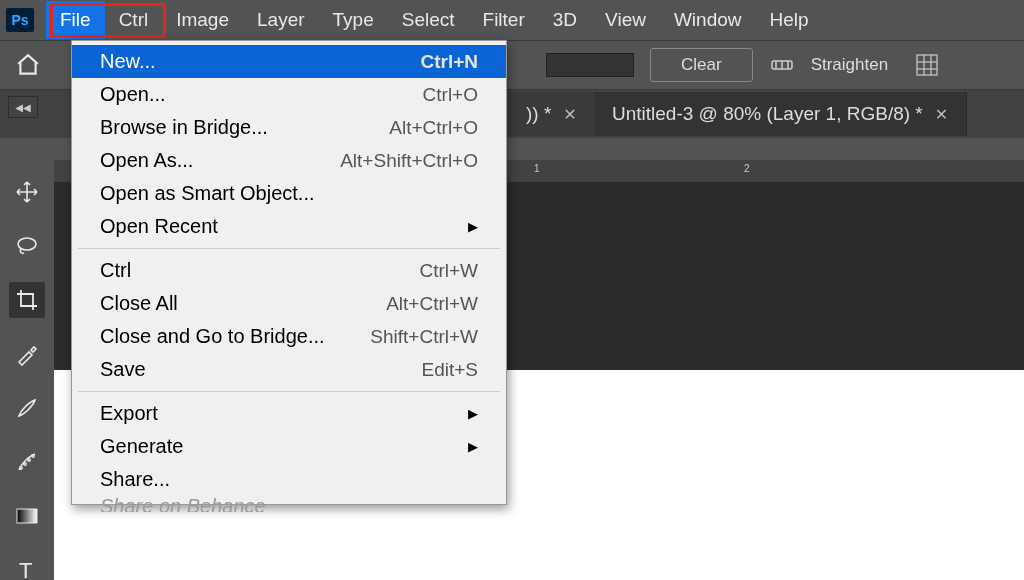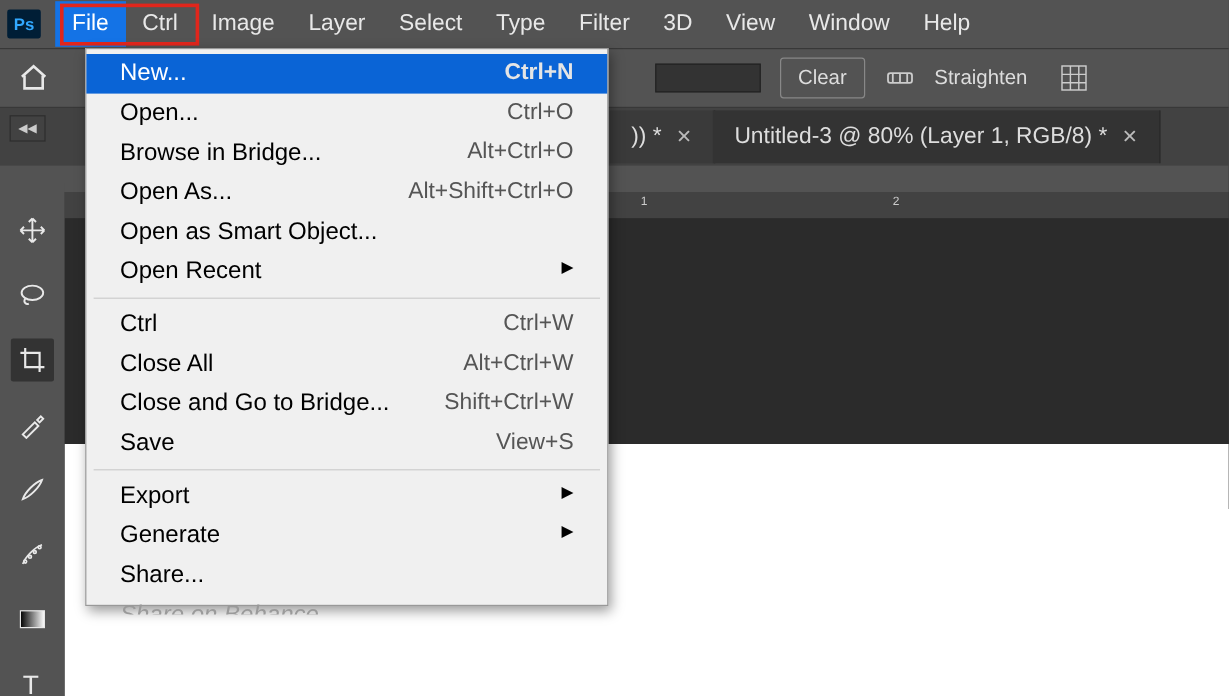--- a/index.html
+++ b/index.html
@@ -9,21 +9,21 @@
     .menubar { height: 40px; background: #535353; display: flex; align-items: center; padding: 0 6px; }
     .app-icon { width: 28px; height: 24px; background: #001e36; color: #31a8ff; font-weight: 700; font-size: 14px; display: flex; align-items: center; justify-content: center; margin-right: 12px; border-radius: 2px; }
     .menu-item { padding: 8px 14px; font-size: 19px; color: #e8e8e8; cursor: pointer; position: relative; }
     .menu-item.open { background: #1473e6; color: #fff; }
     .file-highlight { position: absolute; top: 3px; left: 50px; width: 116px; height: 35px; border: 3px solid #e1261c; pointer-events: none; z-index: 50; }
 
     
     .options-bar { height: 50px; background: #535353; border-top: 1px solid #383838; border-bottom: 1px solid #383838; display: flex; align-items: center; padding: 0 12px; gap: 16px; }
     .home-icon { width: 32px; height: 32px; display: flex; align-items: center; justify-content: center; }
     .options-input { background: #333; border: 1px solid #222; height: 24px; width: 88px; color: #ddd; padding: 0 6px; font-size: 13px; }
-    .options-btn { background: transparent; border: 1px solid #888; color: #ddd; padding: 6px 14px; font-size: 17px; border-radius: 3px; cursor: pointer; }
+    .options-btn { background: transparent; border: 1px solid #888; color: #ddd; padding: 6px 30px; font-size: 17px; border-radius: 3px; cursor: pointer; }
     .options-icon { width: 26px; height: 26px; display: flex; align-items: center; justify-content: center; color: #ccc; }
     .options-label { font-size: 17px; color: #ddd; }
     .spacer { flex: 0 0 470px; } 
 
     
     .tab-bar { height: 48px; background: #424242; display: flex; align-items: center; padding-left: 40px; position: relative; }
     .doc-tab { position: absolute; height: 44px; display: flex; align-items: center; padding: 0 18px; font-size: 19px; color: #ddd; gap: 12px; background: #3a3a3a; border-right: 1px solid #2a2a2a; }
     .doc-tab.active { background: #333; }
     .tab-close { font-size: 16px; color: #bbb; cursor: pointer; }
     .expand-chevrons { position: absolute; left: 8px; top: 6px; background: #424242; border: 1px solid #2d2d2d; width: 30px; height: 22px; color: #ccc; font-size: 10px; text-align: center; line-height: 22px; }
@@ -35,40 +35,40 @@
 
     
     .work-area { position: absolute; left: 54px; top: 160px; right: 0; bottom: 0; background: #2b2b2b; }
     .ruler { height: 22px; background: #424242; position: relative; font-size: 10px; color: #ccc; }
     .ruler span { position: absolute; top: 3px; }
     .canvas-bg { position: absolute; top: 22px; left: 0; right: 0; height: 188px; background: #2b2b2b; }
     .canvas { position: absolute; top: 210px; left: 0; right: 0; bottom: 0; background: #fff; }
 
     
     .dropdown { position: absolute; top: 40px; left: 71px; width: 436px; background: #f0f0f0; color: #000; border: 1px solid #999; box-shadow: 2px 4px 10px rgba(0,0,0,.4); z-index: 100; padding: 4px 0; }
-    .dd-item { display: flex; justify-content: space-between; padding: 5px 28px 5px 28px; font-size: 20px; cursor: pointer; position: relative; }
+    .dd-item { display: flex; align-items: center; justify-content: space-between; padding: 5px 28px 5px 28px; font-size: 20px; cursor: pointer; position: relative; }
     .dd-item.highlighted { background: #0a64d6; color: #fff; }
     .dd-item.disabled { color: #9a9a9a; cursor: default; }
     .dd-shortcut { color: #555; font-size: 19px; }
     .dd-item.highlighted .dd-shortcut { color: #e5e5e5; font-weight: bold; }
     .dd-sep { height: 1px; background: #ccc; margin: 5px 6px; }
     .submenu-arrow { font-size: 13px; margin-left: 8px; }
 
   </style>
 </head>
 <body>
 
 <div class="menubar">
   <div class="app-icon">Ps</div>
   <div class="menu-item open">File</div>
   <div class="menu-item">Ctrl</div>
   <div class="menu-item">Image</div>
   <div class="menu-item">Layer</div>
+  <div class="menu-item">Type</div>
   <div class="menu-item">Select</div>
-  <div class="menu-item">Type</div>
   <div class="menu-item">Filter</div>
   <div class="menu-item">3D</div>
   <div class="menu-item">View</div>
   <div class="menu-item">Window</div>
   <div class="menu-item">Help</div>
 </div>
 <div class="file-highlight"></div>
 
 <div class="options-bar">
   <div class="home-icon">
@@ -210,21 +210,21 @@
   <div class="dd-item">
     <span>Close All</span>
     <span class="dd-shortcut">Alt+Ctrl+W</span>
   </div>
   <div class="dd-item">
     <span>Close and Go to Bridge...</span>
     <span class="dd-shortcut">Shift+Ctrl+W</span>
   </div>
   <div class="dd-item">
     <span>Save</span>
-    <span class="dd-shortcut">View+S</span>
+    <span class="dd-shortcut">Edit+S</span>
   </div>
   <div class="dd-sep"></div>
   <div class="dd-item">
     <span>Export</span>
     <span class="submenu-arrow">▶</span>
   </div>
   <div class="dd-item">
     <span>Generate</span>
     <span class="submenu-arrow">▶</span>
   </div>

